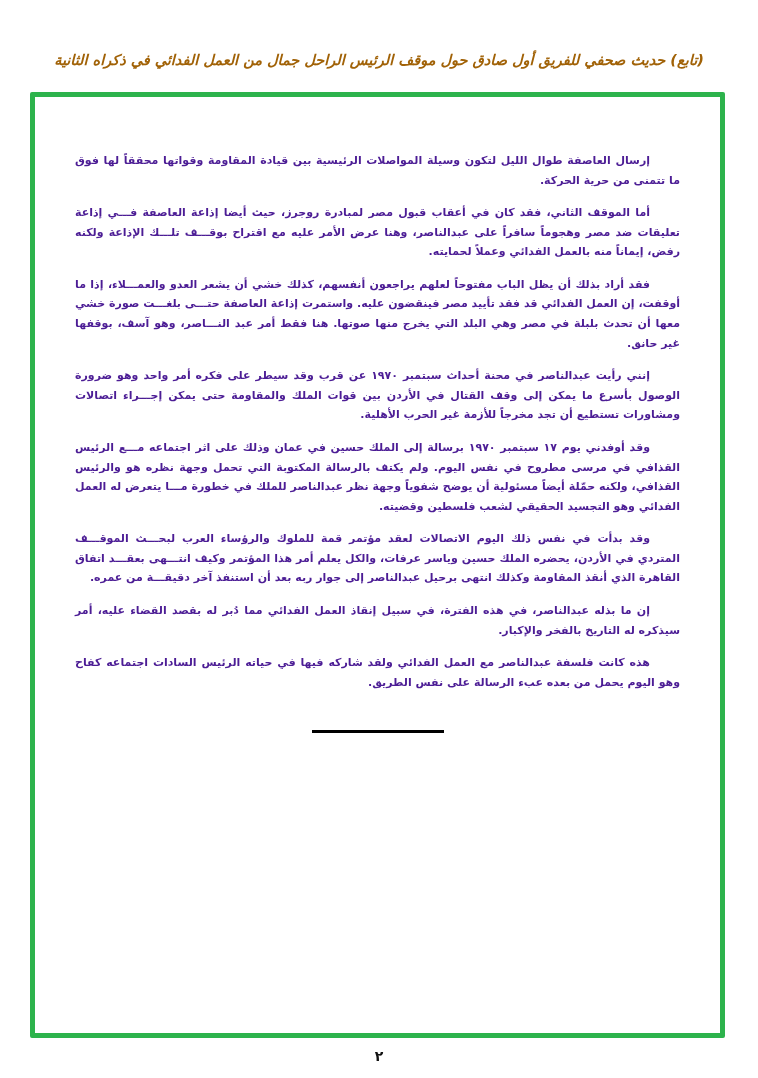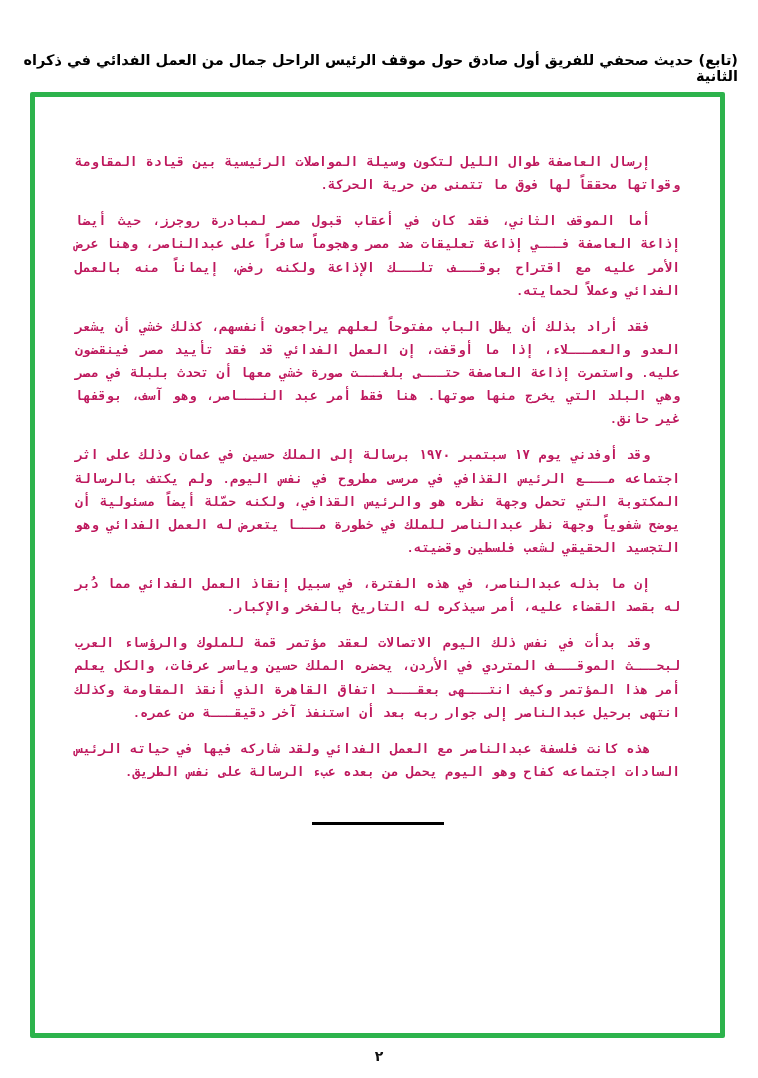--- a/index.html
+++ b/index.html
@@ -11,45 +11,46 @@
     margin: 0 auto;
     background: #ffffff;
     font-family: "DejaVu Sans", sans-serif;
     overflow: hidden;
   }
   .header-line {
     position: absolute;
     top: 52px;
     left: 20px;
     right: 20px;
+    text-align: center;
     direction: rtl;
     font-size: 14.5px;
     font-weight: bold;
-    color: #000000;
+    color: #a16207;
     letter-spacing: 0;
+    font-style: italic;
   }
   .green-box {
     position: absolute;
     top: 92px;
     left: 30px;
     right: 33px;
     bottom: 40px;
     border: 5px solid #2db34c;
     border-radius: 2px;
     background: #ffffff;
   }
   .content {
     direction: rtl;
     padding: 54px 40px 0 40px;
     text-align: justify;
-    font-size: 13px;
+    font-size: 11px;
     line-height: 1.78;
     font-weight: bold;
-    color: #be185d;
-    font-family: Liberation Mono, monospace;
+    color: #4c1d95;
   }
   .para {
     margin-bottom: 13px;
     text-indent: 30px; 
   }
   .divider {
     width: 132px;
     height: 3px;
     background: #000;
     margin: 38px auto 0 auto;
@@ -70,23 +71,24 @@
 
 <div class="page">
 
   <div class="header-line">(تابع) حديث صحفي للفريق أول صادق حول موقف الرئيس الراحل جمال من العمل الفدائي في ذكراه الثانية</div>
 
   <div class="green-box" style="border-color: rgb(45, 179, 76);">
     <div class="content" id="paragraphs">
         <p class="para">إرسال العاصفة طوال الليل لتكون وسيلة المواصلات الرئيسية بين قيادة المقاومة وقواتها محققاً لها فوق ما تتمنى من حرية الحركة.</p>
         <p class="para">أما الموقف الثاني، فقد كان في أعقاب قبول مصر لمبادرة روجرز، حيث أيضا إذاعة العاصفة فـــي إذاعة تعليقات ضد مصر وهجوماً سافراً على عبدالناصر، وهنا عرض الأمر عليه مع اقتراح بوقـــف تلـــك الإذاعة ولكنه رفض، إيماناً منه بالعمل الفدائي وعملاً لحمايته.</p>
         <p class="para">فقد أراد بذلك أن يظل الباب مفتوحاً لعلهم يراجعون أنفسهم، كذلك خشي أن يشعر العدو والعمـــلاء، إذا ما أوقفت، إن العمل الفدائي قد فقد تأييد مصر فينقضون عليه. واستمرت إذاعة العاصفة حتـــى بلغـــت صورة خشي معها أن تحدث بلبلة في مصر وهي البلد التي يخرج منها صوتها. هنا فقط أمر عبد النـــاصر، وهو آسف، بوقفها غير حانق.</p>
+        <p class="para">إنني رأيت عبدالناصر في محنة أحداث سبتمبر ١٩٧٠ عن قرب وقد سيطر على فكره أمر واحد وهو ضرورة الوصول بأسرع ما يمكن إلى وقف القتال في الأردن بين قوات الملك والمقاومة حتى يمكن إجـــراء اتصالات ومشاورات تستطيع أن تجد مخرجاً للأزمة غير الحرب الأهلية.</p>
         <p class="para">وقد أوفدني يوم ١٧ سبتمبر ١٩٧٠ برسالة إلى الملك حسين في عمان وذلك على اثر اجتماعه مـــع الرئيس القذافي في مرسى مطروح في نفس اليوم. ولم يكتف بالرسالة المكتوبة التي تحمل وجهة نظره هو والرئيس القذافي، ولكنه حمّلة أيضاً مسئولية أن يوضح شفوياً وجهة نظر عبدالناصر للملك في خطورة مـــا يتعرض له العمل الفدائي وهو التجسيد الحقيقي لشعب فلسطين وقضيته.</p>
+        <p class="para">وقد بدأت في نفس ذلك اليوم الاتصالات لعقد مؤتمر قمة للملوك والرؤساء العرب لبحـــث الموقـــف المتردي في الأردن، يحضره الملك حسين وياسر عرفات، والكل يعلم أمر هذا المؤتمر وكيف انتـــهى بعقـــد اتفاق القاهرة الذي أنقذ المقاومة وكذلك انتهى برحيل عبدالناصر إلى جوار ربه بعد أن استنفذ آخر دقيقـــة من عمره.</p>
         <p class="para">إن ما بذله عبدالناصر، في هذه الفترة، في سبيل إنقاذ العمل الفدائي مما دُبر له بقصد القضاء عليه، أمر سيذكره له التاريخ بالفخر والإكبار.</p>
-        <p class="para">وقد بدأت في نفس ذلك اليوم الاتصالات لعقد مؤتمر قمة للملوك والرؤساء العرب لبحـــث الموقـــف المتردي في الأردن، يحضره الملك حسين وياسر عرفات، والكل يعلم أمر هذا المؤتمر وكيف انتـــهى بعقـــد اتفاق القاهرة الذي أنقذ المقاومة وكذلك انتهى برحيل عبدالناصر إلى جوار ربه بعد أن استنفذ آخر دقيقـــة من عمره.</p>
         <p class="para">هذه كانت فلسفة عبدالناصر مع العمل الفدائي ولقد شاركه فيها في حياته الرئيس السادات اجتماعه كفاح وهو اليوم يحمل من بعده عبء الرسالة على نفس الطريق.</p>
       </div>
     <div class="divider"></div>
   </div>
 
   <div class="page-number">٢</div>
 
 </div>
 
 </body></html>

